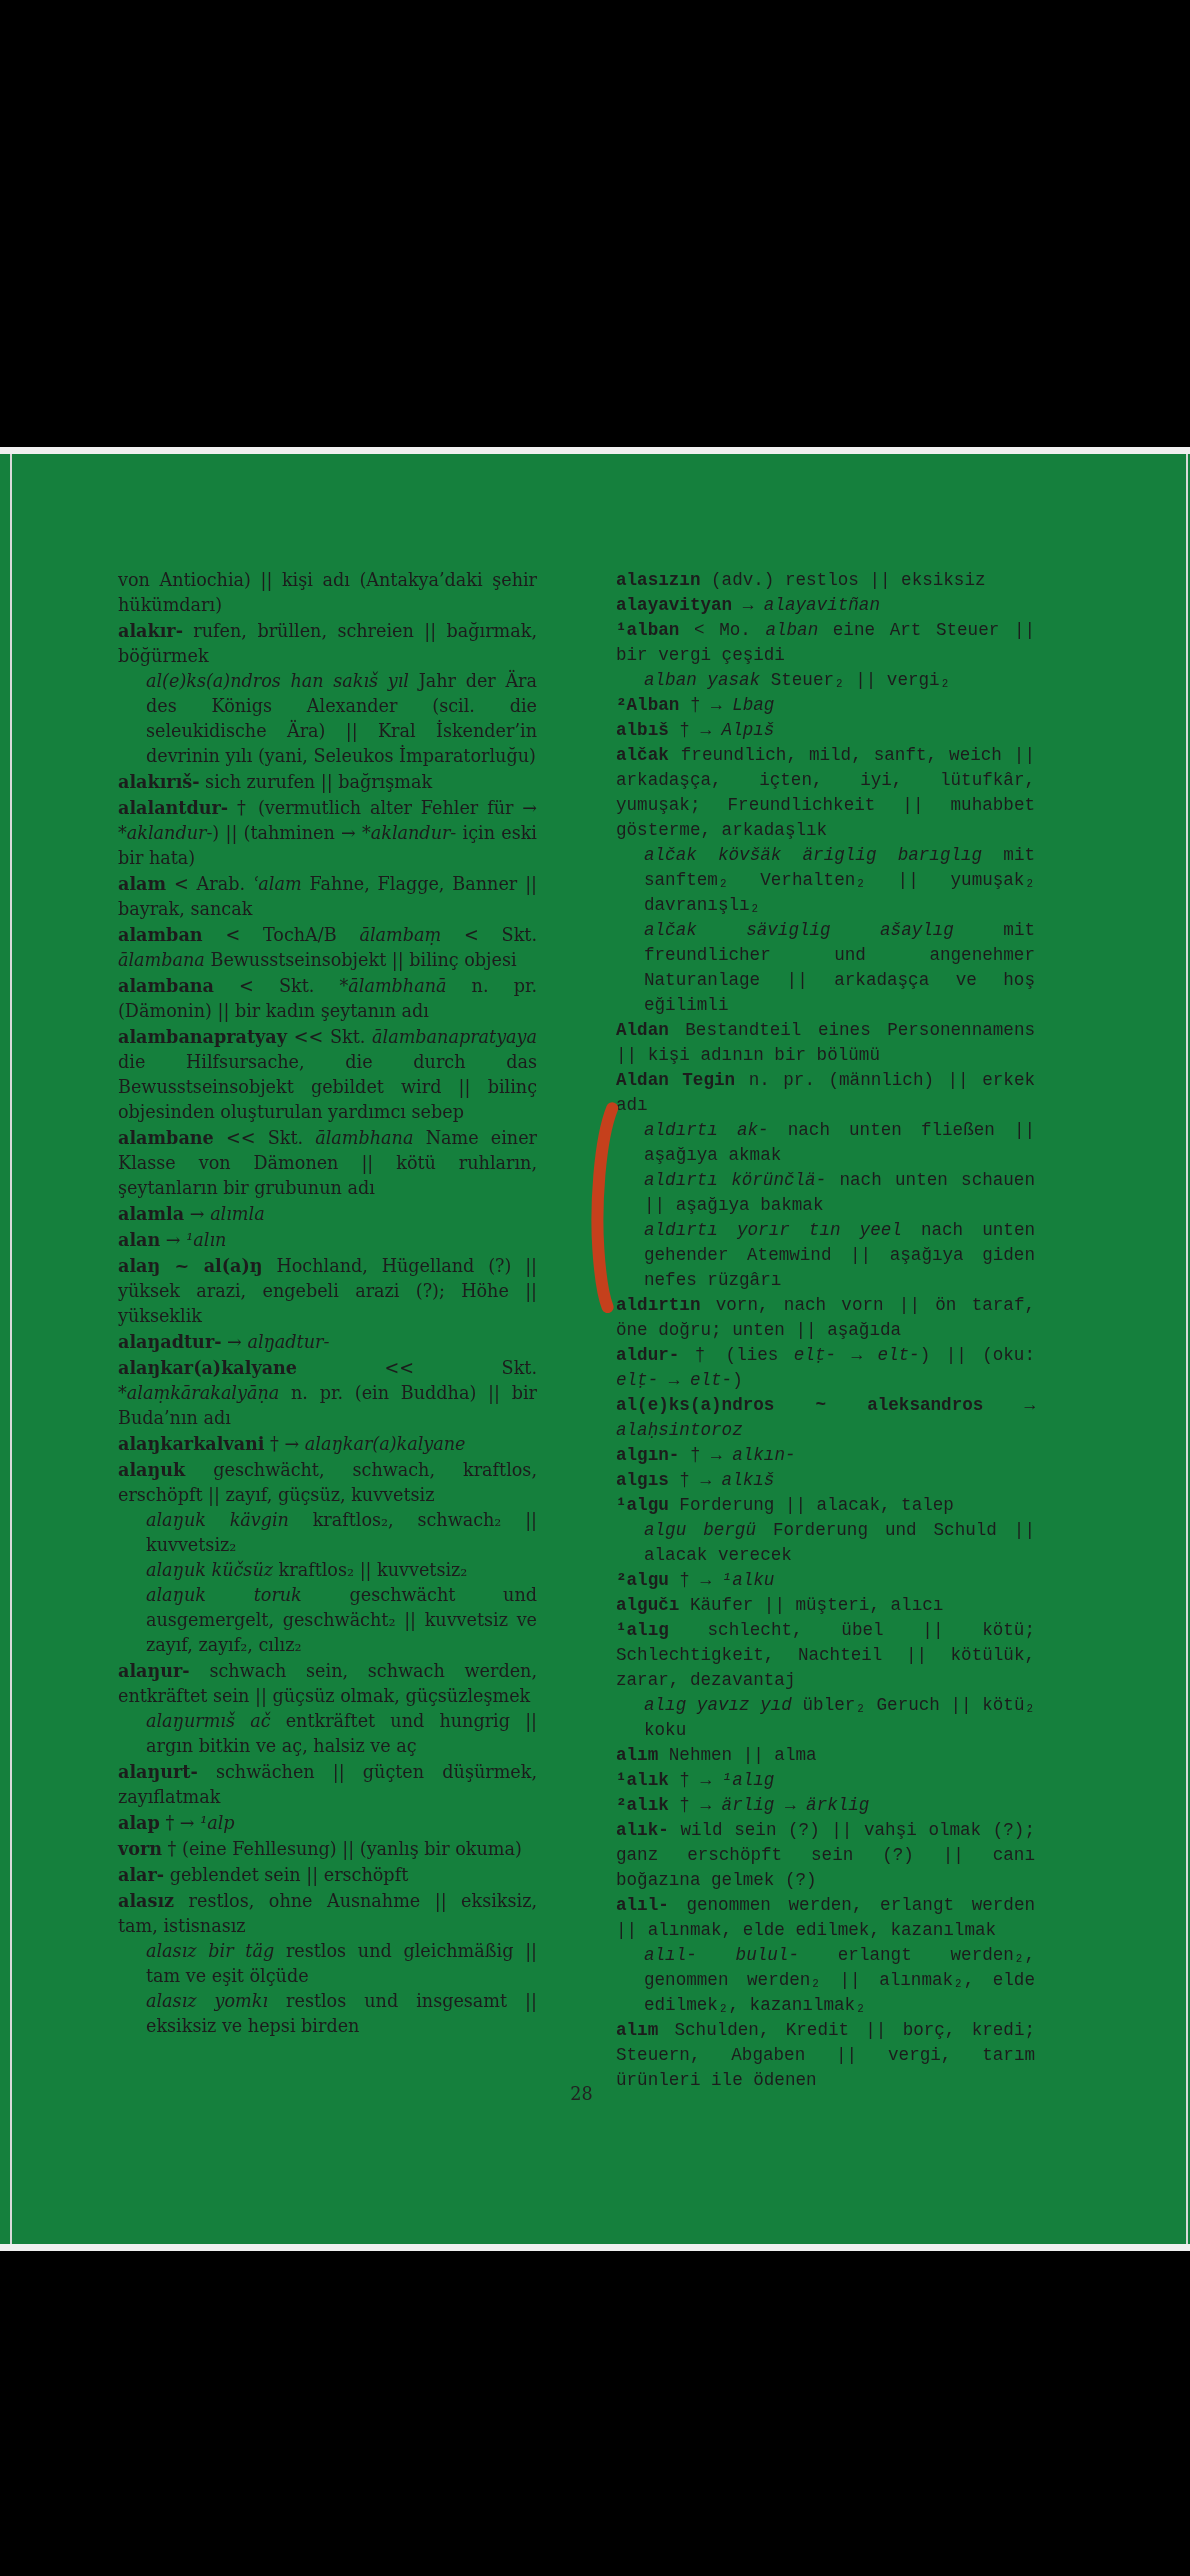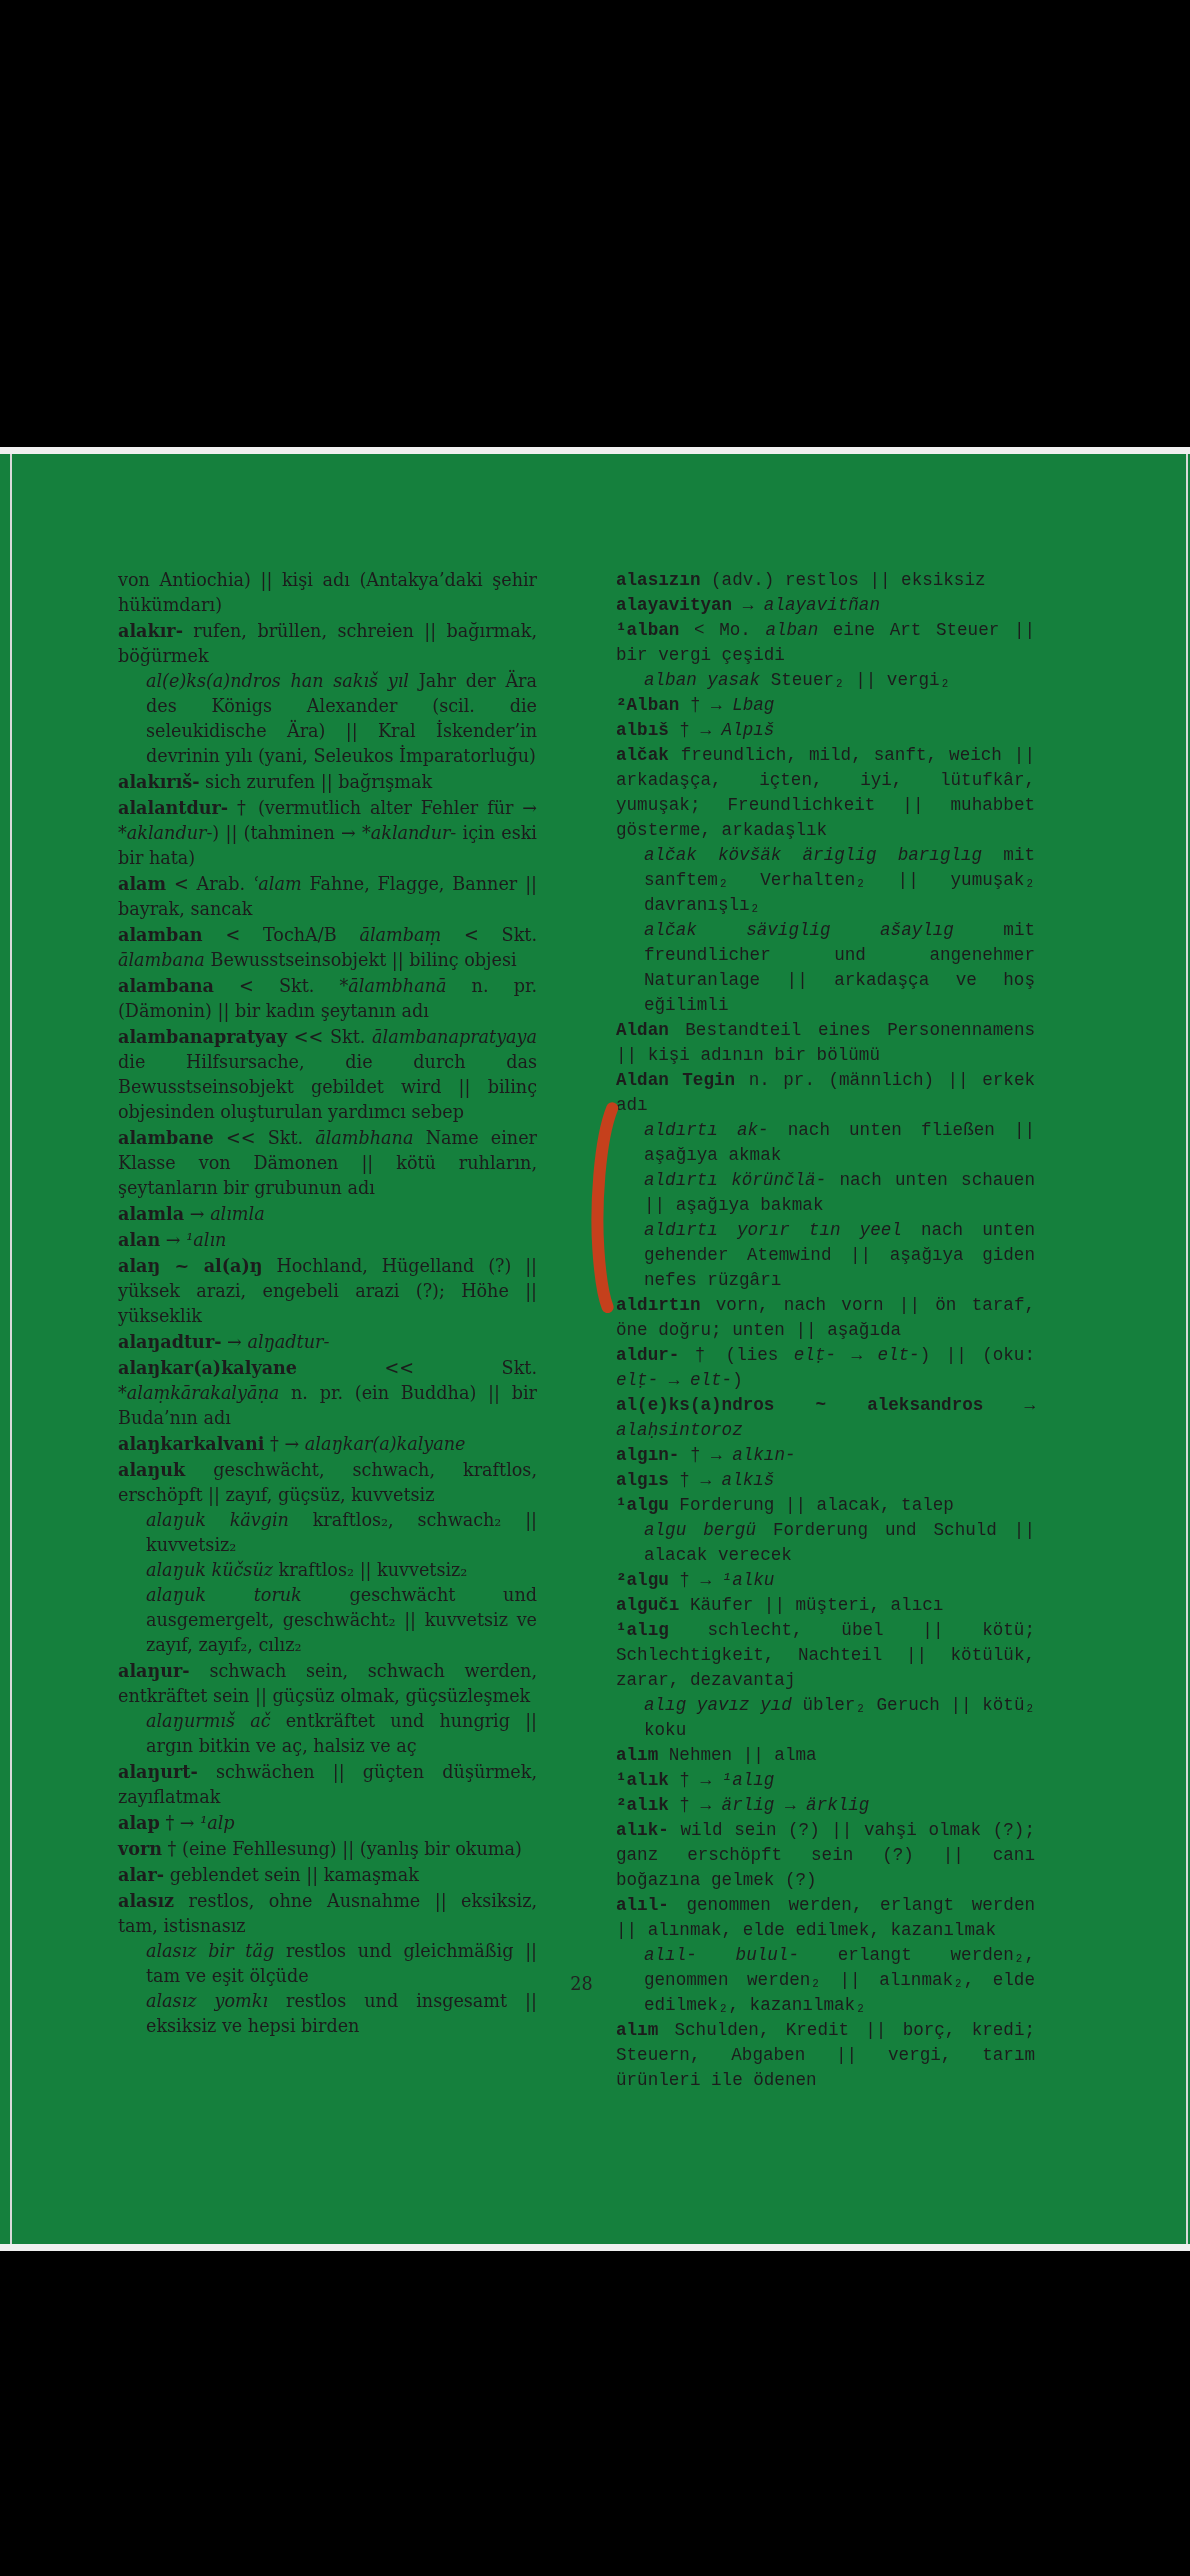--- a/index.html
+++ b/index.html
@@ -37,21 +37,21 @@
     text-align:justify;
   }
   .col.left{left:118px;}
   .col.right{left:616px;font-family:Liberation Mono, monospace;}
   .entry{margin:0;padding:0;}
   .entry.subentry{margin-left:28px;}
   .b{font-weight:bold;}
   .i{font-style:italic;}
   .r{font-style:normal;}
   .page-number{
-    position:absolute;top:1527px;left:0;width:1163px;
+    position:absolute;top:1637px;left:0;width:1163px;
     text-align:center;font-size:17.6px;color:#222;
   }
   .pen-mark{
     position:absolute;left:590px;top:649px;width:37px;height:227px;
     pointer-events:none;
   }
 </style>
 </head>
 <body>
 
@@ -80,21 +80,21 @@
       <p class="entry"><span class="b">alaŋkarkalvani</span><span class="r"> † → </span><span class="i">alaŋkar(a)kalyane</span></p>
       <p class="entry"><span class="b">alaŋuk</span><span class="r"> geschwächt, schwach, kraftlos, erschöpft || zayıf, güçsüz, kuvvetsiz</span></p>
       <p class="entry subentry"><span class="i">alaŋuk kävgin</span><span class="r"> kraftlos₂, schwach₂ || kuvvetsiz₂</span></p>
       <p class="entry subentry"><span class="i">alaŋuk küčsüz</span><span class="r"> kraftlos₂ || kuvvetsiz₂</span></p>
       <p class="entry subentry"><span class="i">alaŋuk toruk</span><span class="r"> geschwächt und ausgemergelt, geschwächt₂ || kuvvetsiz ve zayıf, zayıf₂, cılız₂</span></p>
       <p class="entry"><span class="b">alaŋur-</span><span class="r"> schwach sein, schwach werden, entkräftet sein || güçsüz olmak, güçsüzleşmek</span></p>
       <p class="entry subentry"><span class="i">alaŋurmıš ač</span><span class="r"> entkräftet und hungrig || argın bitkin ve aç, halsiz ve aç</span></p>
       <p class="entry"><span class="b">alaŋurt-</span><span class="r"> schwächen || güçten düşürmek, zayıflatmak</span></p>
       <p class="entry"><span class="b">alap</span><span class="r"> † → </span><span class="i">¹alp</span></p>
       <p class="entry"><span class="b">vorn</span><span class="r"> † (eine Fehllesung) || (yanlış bir okuma)</span></p>
-      <p class="entry"><span class="b">alar-</span><span class="r"> geblendet sein || kamaşmak</span></p>
+      <p class="entry"><span class="b">alar-</span><span class="r"> geblendet sein || erschöpft</span></p>
       <p class="entry"><span class="b">alasız</span><span class="r"> restlos, ohne Ausnahme || eksiksiz, tam, istisnasız</span></p>
       <p class="entry subentry"><span class="i">alasız bir täg</span><span class="r"> restlos und gleichmäßig || tam ve eşit ölçüde</span></p>
       <p class="entry subentry"><span class="i">alasız yomkı</span><span class="r"> restlos und insgesamt || eksiksiz ve hepsi birden</span></p>
     </div>
 
   <div class="col right">
       <p class="entry"><span class="b">alasızın</span><span class="r"> (adv.) restlos || eksiksiz</span></p>
       <p class="entry"><span class="b">alayavityan</span><span class="r"> → </span><span class="i">alayavitñan</span></p>
       <p class="entry"><span class="b">¹alban</span><span class="r"> &lt; Mo. </span><span class="i">alban</span><span class="r"> eine Art Steuer || bir vergi çeşidi</span></p>
       <p class="entry subentry"><span class="i">alban yasak</span><span class="r"> Steuer₂ || vergi₂</span></p>

